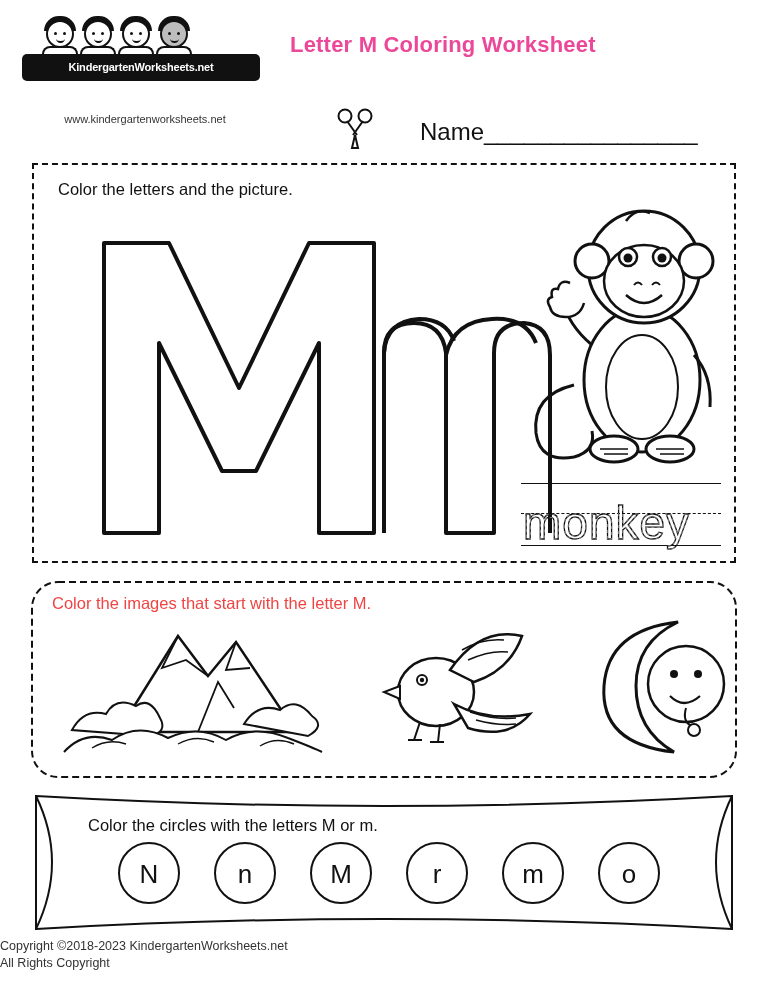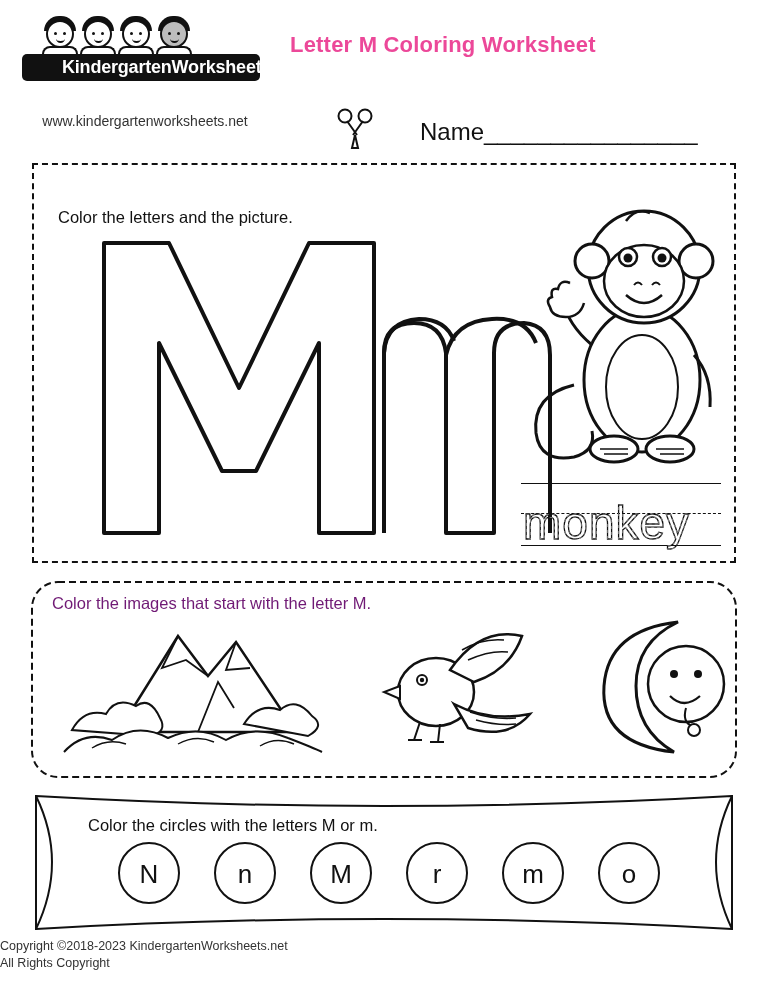--- a/index.html
+++ b/index.html
@@ -90,31 +90,30 @@
     border-radius: 5px;
   }
   .logo-text {
     position: absolute;
     left: 0; top: 40px;
     width: 238px; height: 27px;
     line-height: 27px;
     text-align: center;
     color: #fff;
     font-weight: bold;
-    font-size: 18px;
+    font-size: 11px;
     letter-spacing: -0.2px;
     font-family: "Liberation Sans", sans-serif;
-    margin-left: 40px;
   }
   .logo-url {
     position: absolute;
     left: 20px; top: 113px;
     width: 250px;
     text-align: center;
-    font-size: 14px;
+    font-size: 11px;
     color: #333;
   }
   .worksheet-title {
     position: absolute;
     left: 290px; top: 32px;
     width: 440px;
     font-size: 22px;
     font-weight: bold;
     color: #ec4899;
     letter-spacing: 0.2px;
@@ -137,21 +136,20 @@
     position: absolute;
     left: 32px; top: 163px;
     width: 704px; height: 400px;
     border: 2px dashed #111;
   }
   .sec1-label {
     position: absolute;
     left: 24px; top: 15px;
     font-size: 16.5px;
     color: #111;
-    margin-top: 28px;
   }
   .big-letters {
     position: absolute;
     left: 40px; top: 38px;
     width: 480px; height: 340px;
   }
   .word-lines {
     position: absolute;
     left: 487px; top: 318px;
     width: 200px; height: 70px;
@@ -173,21 +171,21 @@
   
   .sec2 {
     position: absolute;
     left: 28px; top: 578px;
     width: 712px; height: 203px;
   }
   .sec2-label {
     position: absolute;
     left: 24px; top: 16px;
     font-size: 16.5px;
-    color: #701a75;
+    color: #ef4444;
   }
   .sec2-art {
     position: absolute;
     left: 0; top: 34px;
     width: 712px; height: 165px;
   }
 
   
   .sec3 {
     position: absolute;

